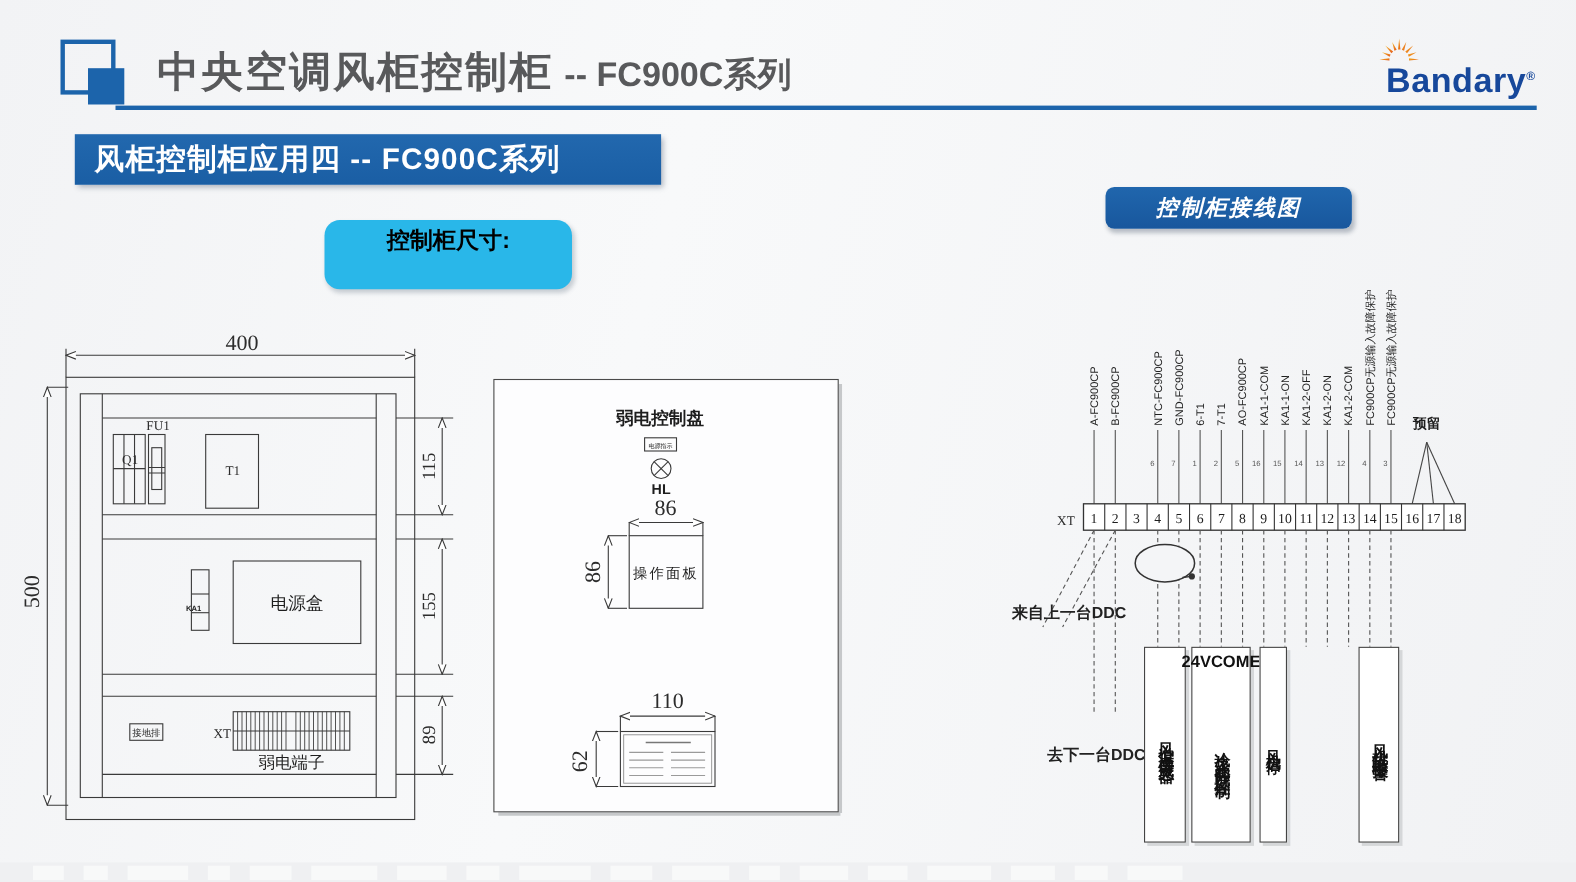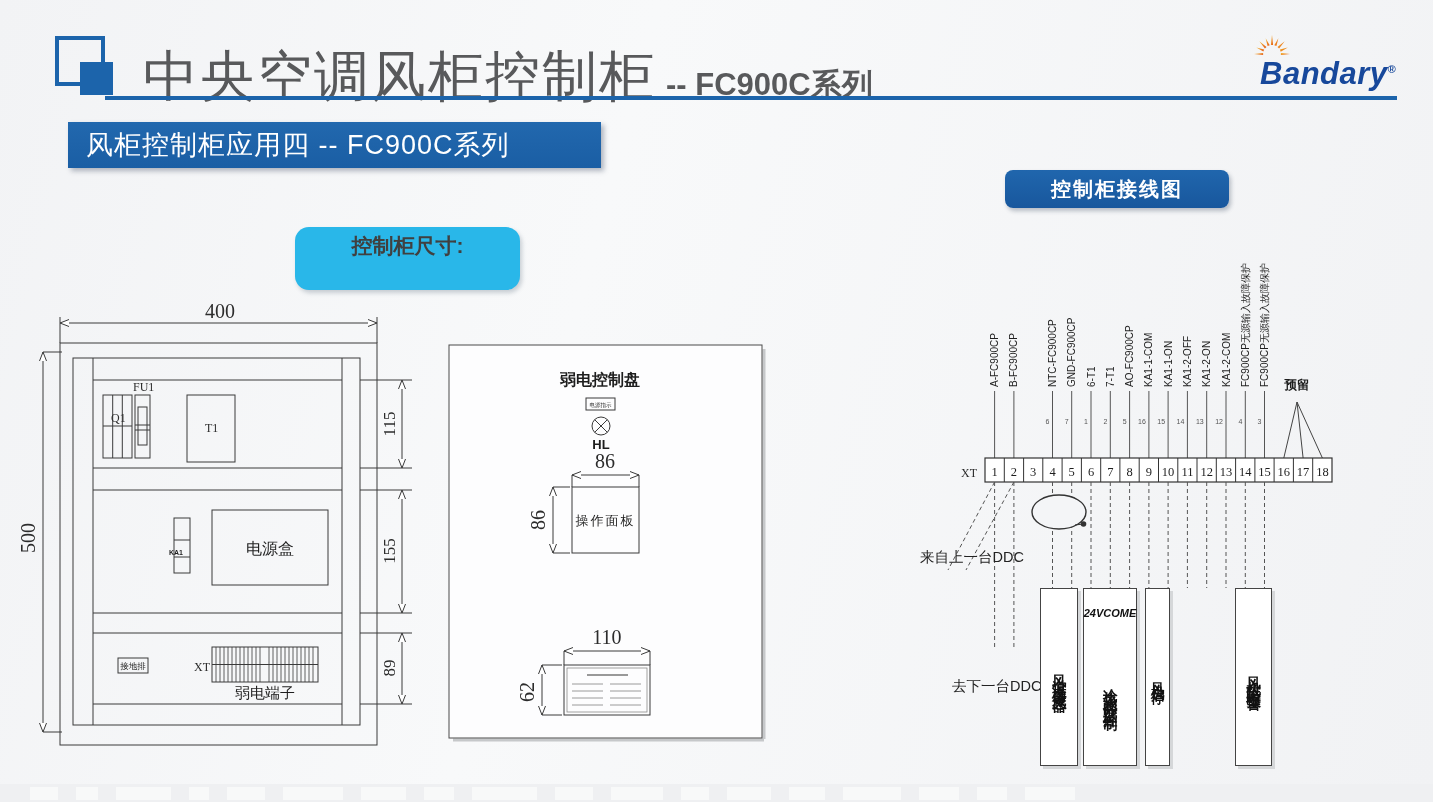--- a/index.html
+++ b/index.html
@@ -8,55 +8,55 @@
   }
   *{margin:0;padding:0;box-sizing:border-box;}
   body{width:1433px;height:802px;overflow:hidden;font-family:"Liberation Sans",sans-serif;}
   #page{position:relative;width:1433px;height:802px;
     background:linear-gradient(105deg,#f2f3f5 0%,#f8f9fa 40%,#f1f2f4 100%);}
 
   
   .hd-sq-outline{position:absolute;left:55px;top:36px;width:50px;height:50px;border:4px solid var(--accent);background:transparent;}
   .hd-sq-fill{position:absolute;left:80px;top:62px;width:33px;height:33px;background:var(--accent);}
   .hd-title{position:absolute;left:143px;top:40px;white-space:nowrap;color:var(--title);}
-  .hd-title .main{font-size:55px;font-weight:400;letter-spacing:2px;}
+  .hd-title .main{font-size:38px;font-weight:700;letter-spacing:2px;}
   .hd-title .suffix{font-size:31px;font-weight:700;margin-left:10px;margin-top:28px;}
   .hd-rule{position:absolute;left:105px;top:96px;width:1292px;height:4px;background:var(--accent);}
   .logo{position:absolute;left:1246px;top:44px;width:160px;height:50px;}
   .logo-sun{position:absolute;left:-4px;top:-16px;}
-  .logo-text{position:absolute;left:14px;top:12px;font-size:31px;font-weight:700;color:var(--logo);letter-spacing:.5px;font-family:"Liberation Sans",sans-serif;font-style:italic;}
+  .logo-text{position:absolute;left:14px;top:12px;font-size:31px;font-weight:700;color:var(--logo);letter-spacing:.5px;font-family:"Liberation Sans",sans-serif;}
   .logo-reg{font-size:11px;vertical-align:super;}
 
   
   .banner{position:absolute;left:68px;top:122px;width:533px;height:46px;line-height:46px;
-    background:linear-gradient(#2268ae,#1a5ea4);color:#fff;font-size:27px;font-weight:400;
+    background:linear-gradient(#2268ae,#1a5ea4);color:#fff;font-size:27px;font-weight:700;
     padding-left:18px;letter-spacing:1px;box-shadow:3px 3px 5px rgba(40,55,80,.35);white-space:nowrap;}
   .sizebox{position:absolute;left:295px;top:200px;width:225px;height:63px;background:var(--cyan);
-    border-radius:14px;color:#404040;font-weight:700;text-align:center;font-size:21px;line-height:27px;
-    padding-top:5px;box-shadow:2px 3px 4px rgba(60,80,100,.25);margin-top:27px;}
+    border-radius:14px;color:#000000;font-weight:700;text-align:center;font-size:21px;line-height:27px;
+    padding-top:5px;box-shadow:2px 3px 4px rgba(60,80,100,.25);}
   .wire-badge{position:absolute;left:1005px;top:170px;width:224px;height:38px;border-radius:8px;
     background:linear-gradient(#2066ad,#18579d);color:#fff;font-size:20px;font-weight:700;
-    text-align:center;line-height:38px;letter-spacing:2px;box-shadow:2px 3px 4px rgba(40,55,80,.3);}
+    text-align:center;line-height:38px;letter-spacing:2px;box-shadow:2px 3px 4px rgba(40,55,80,.3);font-style:italic;}
 
   
   .dimL{font-family:"Liberation Serif",serif;font-size:20px;fill:#2c2c2c;}
   .dimM{font-family:"Liberation Serif",serif;font-size:17px;fill:#2c2c2c;}
   .comp{font-family:"Liberation Serif",serif;font-size:12px;fill:#2c2c2c;}
   .cjk{font-family:"Liberation Sans",sans-serif;fill:#1e1e1e;}
   .term-num{font-family:"Liberation Serif",serif;font-size:12.5px;fill:#1e1e1e;}
   .wire-label{font-family:"Liberation Sans",sans-serif;font-size:10px;fill:#1f1f1f;}
   .wire-tag{font-family:"Liberation Sans",sans-serif;font-size:7px;fill:#555;}
 
   
-  .ddc{position:absolute;font-size:14.5px;color:#222;white-space:nowrap;font-family:"Liberation Sans",sans-serif;}
+  .ddc{position:absolute;font-size:14.5px;color:#222;white-space:nowrap;font-family:"Liberation Sans",sans-serif;font-weight:bold;}
 
   
   .lbox{position:absolute;top:588px;height:178px;background:#fff;border:1.3px solid #444;
     box-shadow:3px 3px 0 #d5d7d9;display:flex;flex-direction:column;align-items:center;}
-  .lbox .hdr{font-size:11px;font-weight:700;color:#111;white-space:nowrap;margin-top:18px;font-style:italic;}
+  .lbox .hdr{font-size:15px;font-weight:700;color:#111;white-space:nowrap;margin-top:4px;}
   .vtext{writing-mode:vertical-rl;text-orientation:upright;font-weight:700;font-size:14.5px;
     letter-spacing:4px;color:#111;margin:auto;line-height:1;}
 
   
   .footer{position:absolute;left:0;top:784px;width:1433px;height:18px;background:#eff0f2;
     display:flex;align-items:center;gap:18px;padding:0 30px;}
   .footer span{display:block;height:13px;background:#f8f9f9;}
 </style>
 </head>
 <body>

